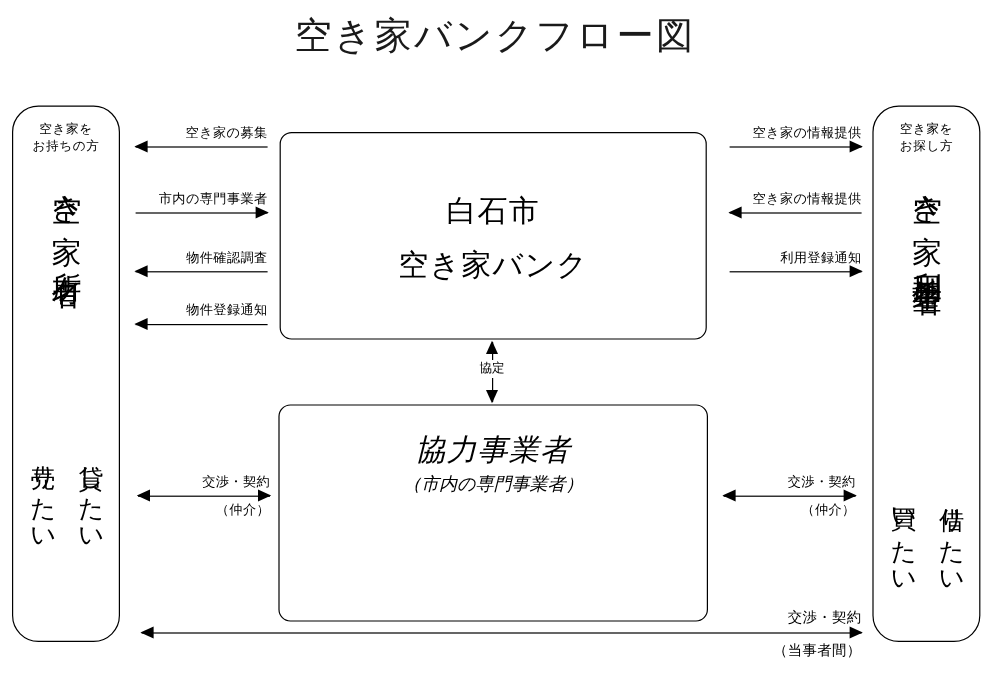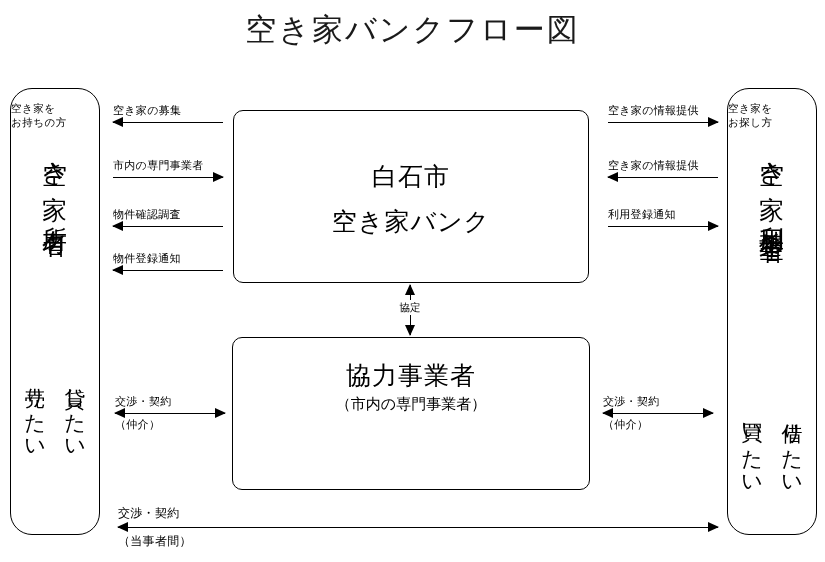--- a/index.html
+++ b/index.html
@@ -37,21 +37,21 @@
     border: 1.4px solid #000000;
     border-radius: 22px;
     background: #ffffff;
     box-sizing: border-box;
   }
   .side-head {
     position: absolute;
     left: 0;
     top: 12px;
     width: 100%;
-    text-align: left;
+    text-align: center;
     font-size: 10.5px;
     line-height: 14px;
     letter-spacing: 0.5px;
   }
   .vtext {
     position: absolute;
     writing-mode: vertical-rl;
     text-orientation: upright;
     -webkit-text-orientation: upright;
     white-space: pre;
@@ -123,26 +123,25 @@
     border-top: 5.5px solid transparent;
     border-bottom: 5.5px solid transparent;
   }
   .head.right { right: -1px; border-left: 11px solid #000; }
   .head.left  { left: -1px;  border-right: 11px solid #000; }
 
   .arrow-label {
     position: absolute;
     left: 0;
     width: 100%;
-    text-align: left;
+    text-align: right;
     font-size: 11px;
     line-height: 14px;
     letter-spacing: 0.3px;
     white-space: nowrap;
-    font-family: Liberation Mono, monospace;
   }
   .arrow-label.above { top: -18px; }
   .arrow-label.below { top: 5px; }
 
   
   .v-arrow .vshaft {
     position: absolute;
     left: 50%;
     top: 0;
     height: 100%;
@@ -202,21 +201,21 @@
       <span class="vtext">借りたい</span>
       <span class="vtext">買いたい</span>
     </div>
   </div>
 
   <div class="abs center-box" style="left:233px; top:110px; width:356px; height:173px;">
     <div class="abs cbox-title" style="left:0; top:48px; width:100%;">白石市</div>
     <div class="abs cbox-title" style="left:0; top:82px; width:100%;margin-top:11px;">空き家バンク</div>
   </div>
 
-  <div class="abs center-box" style="left:232px; top:337px; width:358px; height:153px;">
+  <div class="abs center-box" style="left:232px; top:337px; width:358px; height:181px;font-style:italic;">
     <div class="abs cbox-title" style="left:0; top:20px; width:100%;">協力事業者</div>
     <div class="abs cbox-sub" style="left:0; top:56px; width:100%;">（市内の専門事業者）</div>
   </div>
 
   <div class="abs h-arrow" style="left:113px; top:122px; width:110px;">
     <div class="shaft"></div>
     <div class="head left"></div>
     <div class="arrow-label above">空き家の募集</div>
   </div>
 

